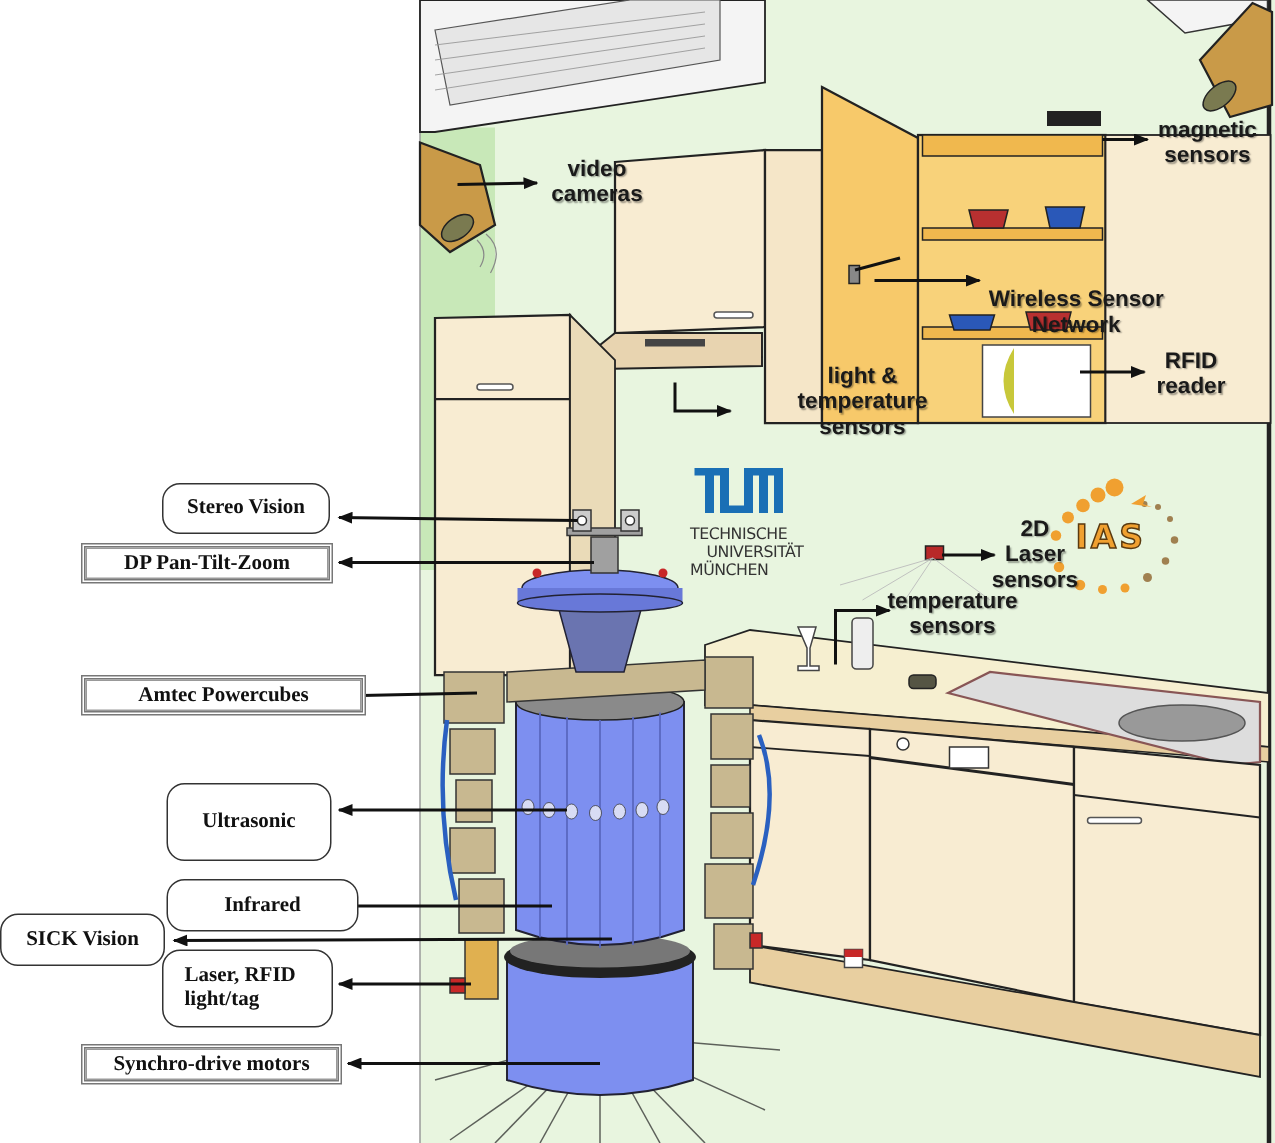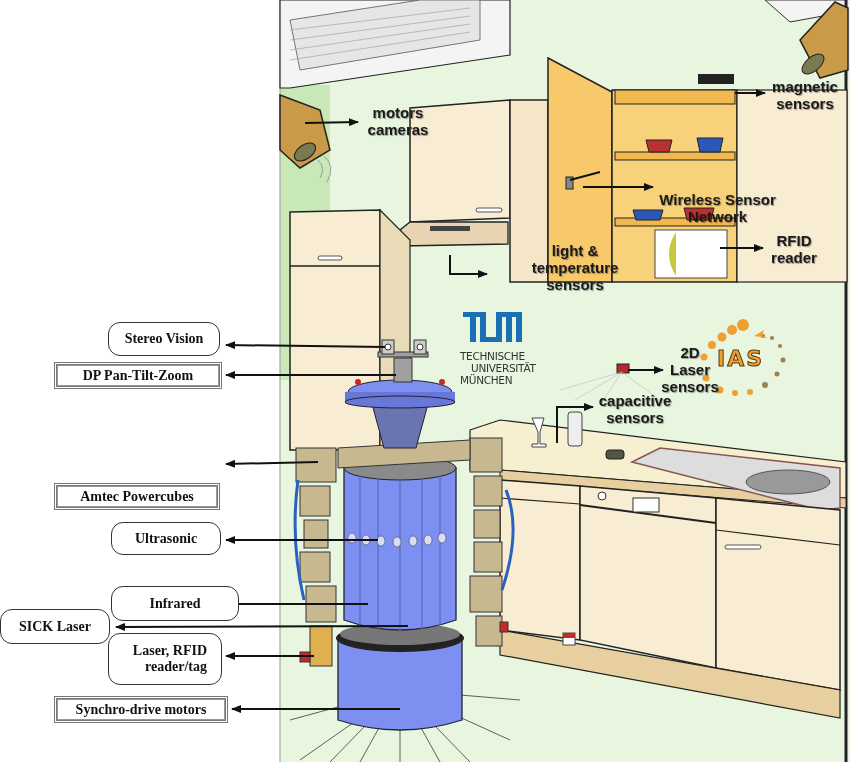--- a/index.html
+++ b/index.html
@@ -1,20 +1,20 @@
 <!DOCTYPE html>
 <html><head>
 <meta charset="utf-8">
 <style>
   html, body { margin: 0; padding: 0; background: #ffffff; }
   body { width: 850px; height: 762px; position: relative; overflow: hidden; font-family: "Liberation Serif", serif; }
   #scene { position: absolute; left: 0; top: 0; width: 850px; height: 762px; }
   .box-label {
     position: absolute; background: #fff; color: #111; font-family: "Liberation Serif", "DejaVu Serif", serif;
-    font-weight: bold; font-size: 14px; display: flex; align-items: center; justify-content: center; text-align: right;
+    font-weight: bold; font-size: 14px; display: flex; align-items: center; justify-content: center; text-align: left;
     line-height: 16px; box-sizing: border-box;
   }
   .rounded { border: 1px solid #333; border-radius: 12px; }
   .squared { border: 3px double #777; outline: 1px solid #999; outline-offset: -4px; }
   .scene-text {
     position: absolute; font-family: Liberation Sans, sans-serif; font-weight: bold; color: #1a1a1a;
     font-size: 15px; line-height: 17px; text-align: center; text-shadow: 1px 1px 1px rgba(0,0,0,0.35);
   }
   .tum-text { position: absolute; font-family: "DejaVu Sans", sans-serif; font-size: 10.5px; line-height: 12px; color: #333; letter-spacing: -0.3px; }
   .ias-text { position: absolute; font-family: "DejaVu Sans", sans-serif; font-weight: bold; font-size: 22px; color: #f0a030; letter-spacing: 2px; -webkit-text-stroke: 1px #5a3a10; }
@@ -266,31 +266,31 @@
     <line x1="583" y1="187" x2="653" y2="187" marker-end="url(#ah)"></line>
     <line x1="720" y1="248" x2="763" y2="248" marker-end="url(#ah)"></line>
     <polyline points="450,255 450,274 487,274" marker-end="url(#ah)"></polyline>
     <line x1="628" y1="370" x2="663" y2="370" marker-end="url(#ah)"></line>
     <polyline points="557,443 557,407 593,407" marker-end="url(#ah)"></polyline>
   </g>
 </svg>
 
 <div class="box-label rounded" style="left:108px;top:322px;width:112px;height:34px;">Stereo Vision</div>
 <div class="box-label squared" style="left:54px;top:362px;width:168px;height:27px;">DP Pan-Tilt-Zoom</div>
-<div class="box-label squared" style="left:54px;top:450px;width:166px;height:27px;margin-top:33px;">Amtec Powercubes</div>
-<div class="box-label rounded" style="left:111px;top:522px;width:110px;height:33px;">Ultrasonic</div>
+<div class="box-label squared" style="left:54px;top:450px;width:190px;height:27px;">Amtec Powercubes</div>
+<div class="box-label rounded" style="left:111px;top:522px;width:110px;height:52px;">Ultrasonic</div>
 <div class="box-label rounded" style="left:111px;top:586px;width:128px;height:35px;">Infrared</div>
-<div class="box-label rounded" style="left:0px;top:609px;width:110px;height:35px;">SICK Laser</div>
-<div class="box-label rounded" style="left:108px;top:633px;width:114px;height:52px;padding:0 14px;">Laser, RFID reader/tag</div>
+<div class="box-label rounded" style="left:0px;top:609px;width:110px;height:35px;">SICK Vision</div>
+<div class="box-label rounded" style="left:108px;top:633px;width:114px;height:52px;padding:0 14px;">Laser, RFID light/tag</div>
 <div class="box-label squared" style="left:54px;top:696px;width:174px;height:27px;">Synchro-drive motors</div>
 
-<div class="scene-text" style="left:358px;top:104px;width:80px;">motors cameras</div>
+<div class="scene-text" style="left:358px;top:104px;width:80px;">video cameras</div>
 <div class="scene-text" style="left:762px;top:78px;width:86px;">magnetic sensors</div>
 <div class="scene-text" style="left:645px;top:172px;width:145px;margin-top:19px;">Wireless Sensor Network</div>
 <div class="scene-text" style="left:762px;top:232px;width:64px;">RFID reader</div>
 <div class="scene-text" style="left:483px;top:242px;width:120px;margin-left:32px;">light &amp; temperature sensors</div>
 <div class="scene-text" style="left:660px;top:344px;width:60px;">2D Laser sensors</div>
-<div class="scene-text" style="left:590px;top:392px;width:90px;">capacitive sensors</div>
+<div class="scene-text" style="left:590px;top:392px;width:90px;">temperature sensors</div>
 
 <div class="tum-text" style="left:460px;top:350px;">TECHNISCHE</div>
 <div class="tum-text" style="left:460px;top:362px;margin-left:11px;">UNIVERSITÄT</div>
 <div class="tum-text" style="left:460px;top:374px;">MÜNCHEN</div>
 <div class="ias-text" style="left:717px;top:346px;">IAS</div>
 
 </body></html>

